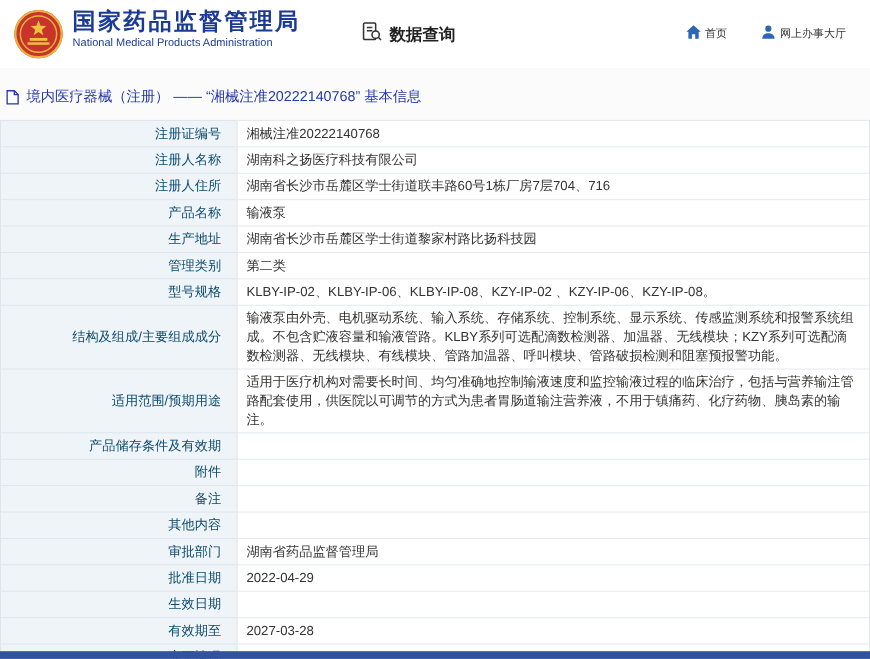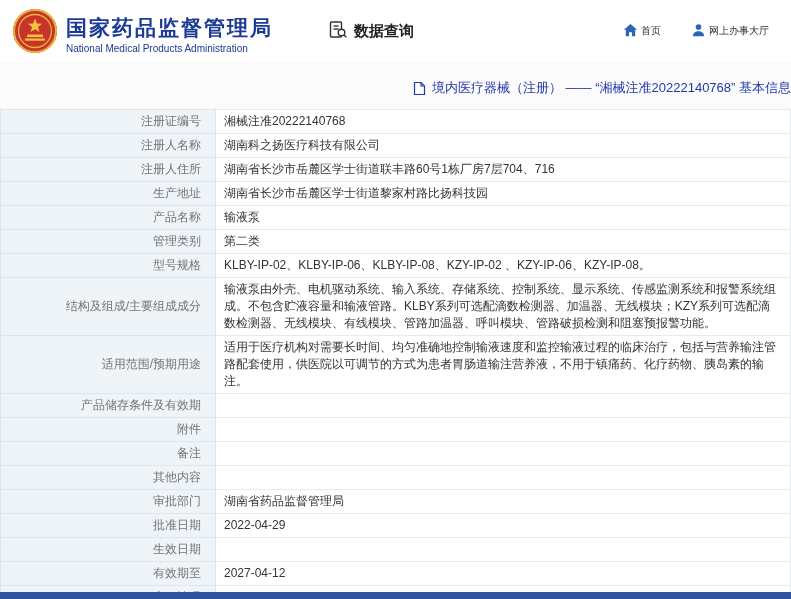--- a/index.html
+++ b/index.html
@@ -14,21 +14,21 @@
 
   
   .site-header {
     height: 62px;
     display: flex;
     align-items: center;
     padding: 0 22px 0 12px;
     background: #ffffff;
     box-shadow: 0 1px 3px rgba(0,0,0,0.06);
   }
-  .brand { display: flex; align-items: flex-end; gap: 8px; }
+  .brand { display: flex; align-items: flex-start; gap: 8px; }
   .emblem { width: 46px; height: 46px; display: inline-block; flex: 0 0 auto; }
   .brand-text { display: flex; flex-direction: column; line-height: 1.15; }
   .brand-cn {
     font-size: 21px;
     font-weight: bold;
     color: #1b3a94;
     letter-spacing: 2px;
   }
   .brand-en { font-size: 10px; color: #1b3a94; margin-top: 2px; }
 
@@ -57,40 +57,39 @@
 
   
   .content { background: #fbfbfc; padding-bottom: 0; }
   .breadcrumb {
     display: flex;
     align-items: center;
     gap: 6px;
     padding: 17px 0 12px 5px;
     font-size: 13px;
     color: #2438a8;
-    justify-content: flex-end;
   }
   .bc-icon { display: inline-flex; }
 
   .info-table {
     width: 100%;
     border-collapse: collapse;
     table-layout: fixed;
     background: #fff;
   }
   .info-table th {
     width: 215px;
     background: #eff4f9;
     border: 1px solid #dde6ee;
     font-weight: normal;
     text-align: right;
     vertical-align: middle;
     padding: 3px 14px 3px 6px;
     font-size: 12px;
-    color: #737373;
+    color: #0c4a6e;
     height: 18px;
     line-height: 17px;
   }
   .info-table td {
     border: 1px solid #e6eaef;
     background: #fff;
     padding: 3px 8px 3px 8px;
     font-size: 12px;
     color: #333;
     line-height: 17px;
@@ -180,28 +179,28 @@
         </tr>
         <tr>
           <th>注册人名称</th>
           <td>湖南科之扬医疗科技有限公司</td>
         </tr>
         <tr>
           <th>注册人住所</th>
           <td>湖南省长沙市岳麓区学士街道联丰路60号1栋厂房7层704、716</td>
         </tr>
         <tr>
+          <th>产品名称</th>
+          <td>输液泵</td>
+        </tr>
+        <tr>
           <th>生产地址</th>
           <td>湖南省长沙市岳麓区学士街道黎家村路比扬科技园</td>
         </tr>
         <tr>
-          <th>产品名称</th>
-          <td>输液泵</td>
-        </tr>
-        <tr>
           <th>管理类别</th>
           <td>第二类</td>
         </tr>
         <tr>
           <th>型号规格</th>
           <td>KLBY-IP-02、KLBY-IP-06、KLBY-IP-08、KZY-IP-02 、KZY-IP-06、KZY-IP-08。</td>
         </tr>
         <tr>
           <th>结构及组成/主要组成成分</th>
           <td>输液泵由外壳、电机驱动系统、输入系统、存储系统、控制系统、显示系统、传感监测系统和报警系统组成。不包含贮液容量和输液管路。KLBY系列可选配滴数检测器、加温器、无线模块；KZY系列可选配滴数检测器、无线模块、有线模块、管路加温器、呼叫模块、管路破损检测和阻塞预报警功能。</td>
@@ -233,21 +232,21 @@
         <tr>
           <th>批准日期</th>
           <td>2022-04-29</td>
         </tr>
         <tr>
           <th>生效日期</th>
           <td></td>
         </tr>
         <tr>
           <th>有效期至</th>
-          <td>2027-04-12</td>
+          <td>2027-03-28</td>
         </tr>
         <tr>
           <th>变更情况</th>
           <td></td>
         </tr>
       </tbody>
   </table>
 </main>
 
 <footer class="site-footer"></footer>

